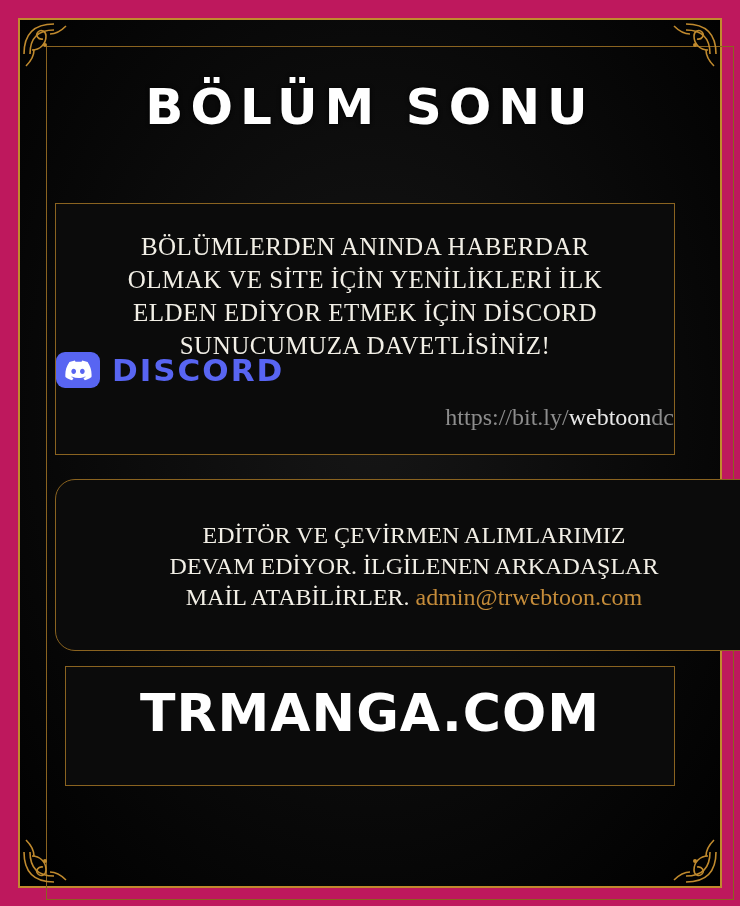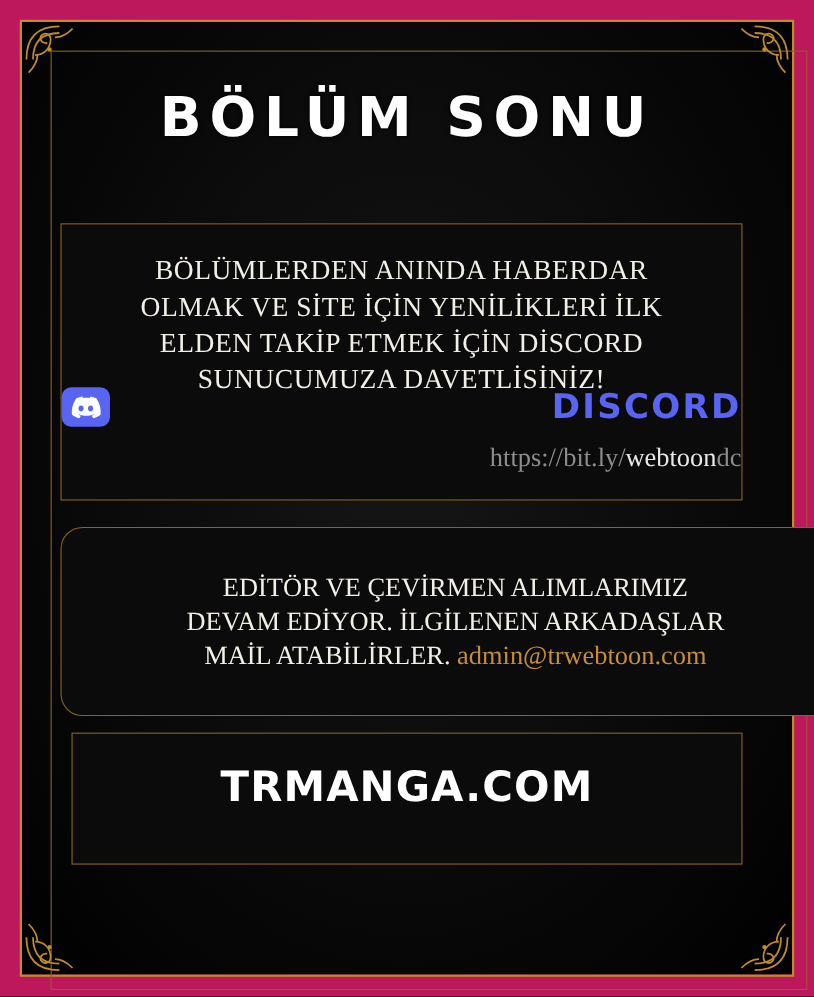--- a/index.html
+++ b/index.html
@@ -91,21 +91,21 @@
     line-height: 33px;
     letter-spacing: 0.5px;
   }
 
   .discord-row {
     position: absolute;
     left: 0; right: 0;
     top: 148px;
     display: flex;
     align-items: center;
-    justify-content: space-between;
+    justify-content: flex-start;
     gap: 12px;
   }
   .discord-logo {
     width: 44px;
     height: 36px;
     background: #5865f2;
     border-radius: 9px;
     display: flex;
     align-items: center;
     justify-content: center;
@@ -140,26 +140,26 @@
     font-size: 24px;
     line-height: 31px;
   }
   .mail {
     color: #c58c3a;
   }
 
   .p3-text {
     position: absolute;
     left: 0; right: 0;
-    top: 26px;
+    top: 16px;
     text-align: center;
     color: #ffffff;
     font-family: "DejaVu Sans", sans-serif;
     font-weight: bold;
-    font-size: 38px;
+    font-size: 52px;
     letter-spacing: 1px;
   }
 </style>
 </head>
 <body>
 
 <div class="page">
   <div class="frame-outer">
     <div class="frame-inner"></div>
   </div>
@@ -212,21 +212,21 @@
       <circle cx="25" cy="25" r="2" fill="#c08a2e"></circle>
     </svg>
   </div>
 
   <div class="title">BÖLÜM SONU</div>
 
   <div class="panel panel-1">
     <div class="p1-text">
       <div>BÖLÜMLERDEN ANINDA HABERDAR</div>
       <div>OLMAK VE SİTE İÇİN YENİLİKLERİ İLK</div>
-      <div>ELDEN TAKİP ETMEK İÇİN DİSCORD</div>
+      <div>ELDEN EDİYOR ETMEK İÇİN DİSCORD</div>
       <div>SUNUCUMUZA DAVETLİSİNİZ!</div>
     </div>
 
     <div class="discord-row">
       <span class="discord-logo">
         <svg width="28" height="21" viewBox="0 0 28 21" aria-hidden="true">
           <path fill="#ffffff" d="M23.6 2.1C21.9 1.3 20.1.75 18.2.44c-.24.42-.5.98-.69 1.43-2-.3-3.98-.3-5.95 0-.19-.45-.46-1.01-.7-1.43-1.9.31-3.7.86-5.4 1.67C1.9 7.2.98 12.1 1.44 16.96c2.27 1.68 4.47 2.7 6.63 3.37.53-.73 1.01-1.5 1.42-2.32-.78-.3-1.53-.66-2.24-1.09.19-.14.37-.28.55-.43 4.33 2.02 9.03 2.02 13.31 0 .18.15.36.29.55.43-.71.43-1.46.8-2.25 1.09.41.82.88 1.6 1.42 2.32 2.16-.67 4.37-1.69 6.64-3.37.55-5.63-.92-10.49-3.87-14.86zM9.68 13.97c-1.29 0-2.35-1.2-2.35-2.67 0-1.46 1.03-2.67 2.35-2.67s2.38 1.21 2.35 2.67c0 1.47-1.03 2.67-2.35 2.67zm8.67 0c-1.29 0-2.35-1.2-2.35-2.67 0-1.46 1.03-2.67 2.35-2.67 1.33 0 2.38 1.21 2.35 2.67 0 1.47-1.02 2.67-2.35 2.67z"></path>
         </svg>
       </span>
       <span class="discord-wordmark">DISCORD</span>

